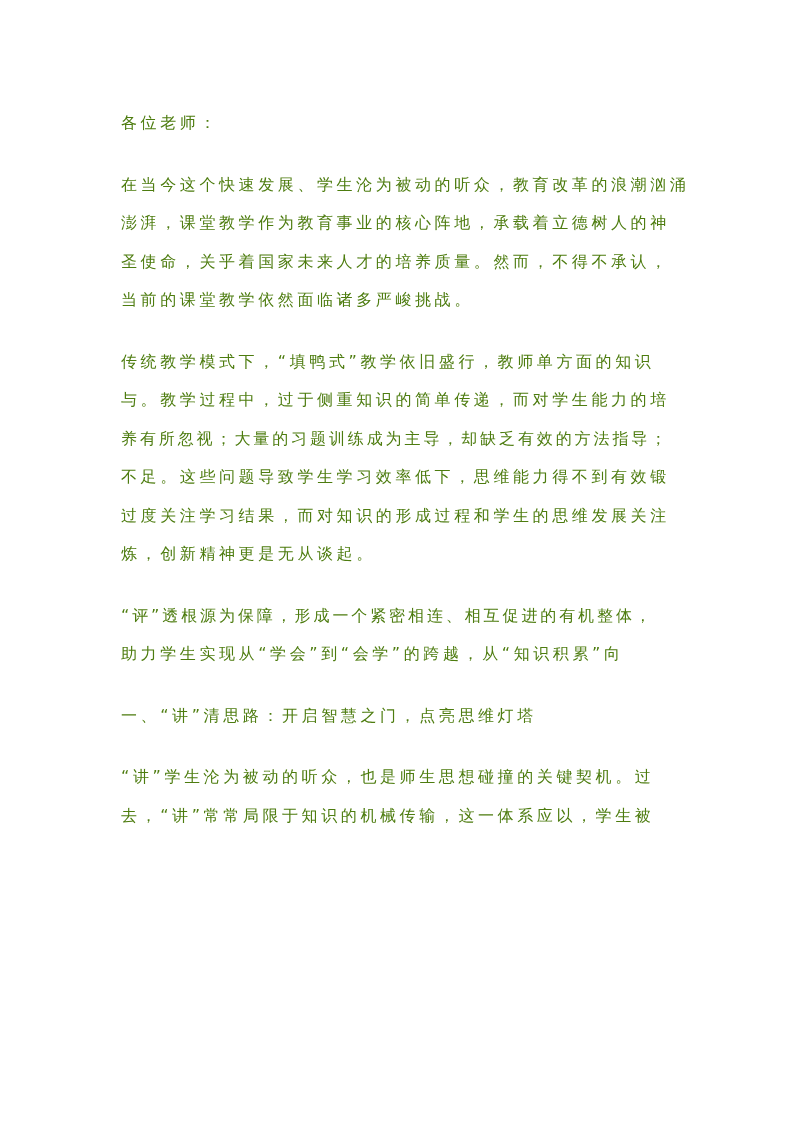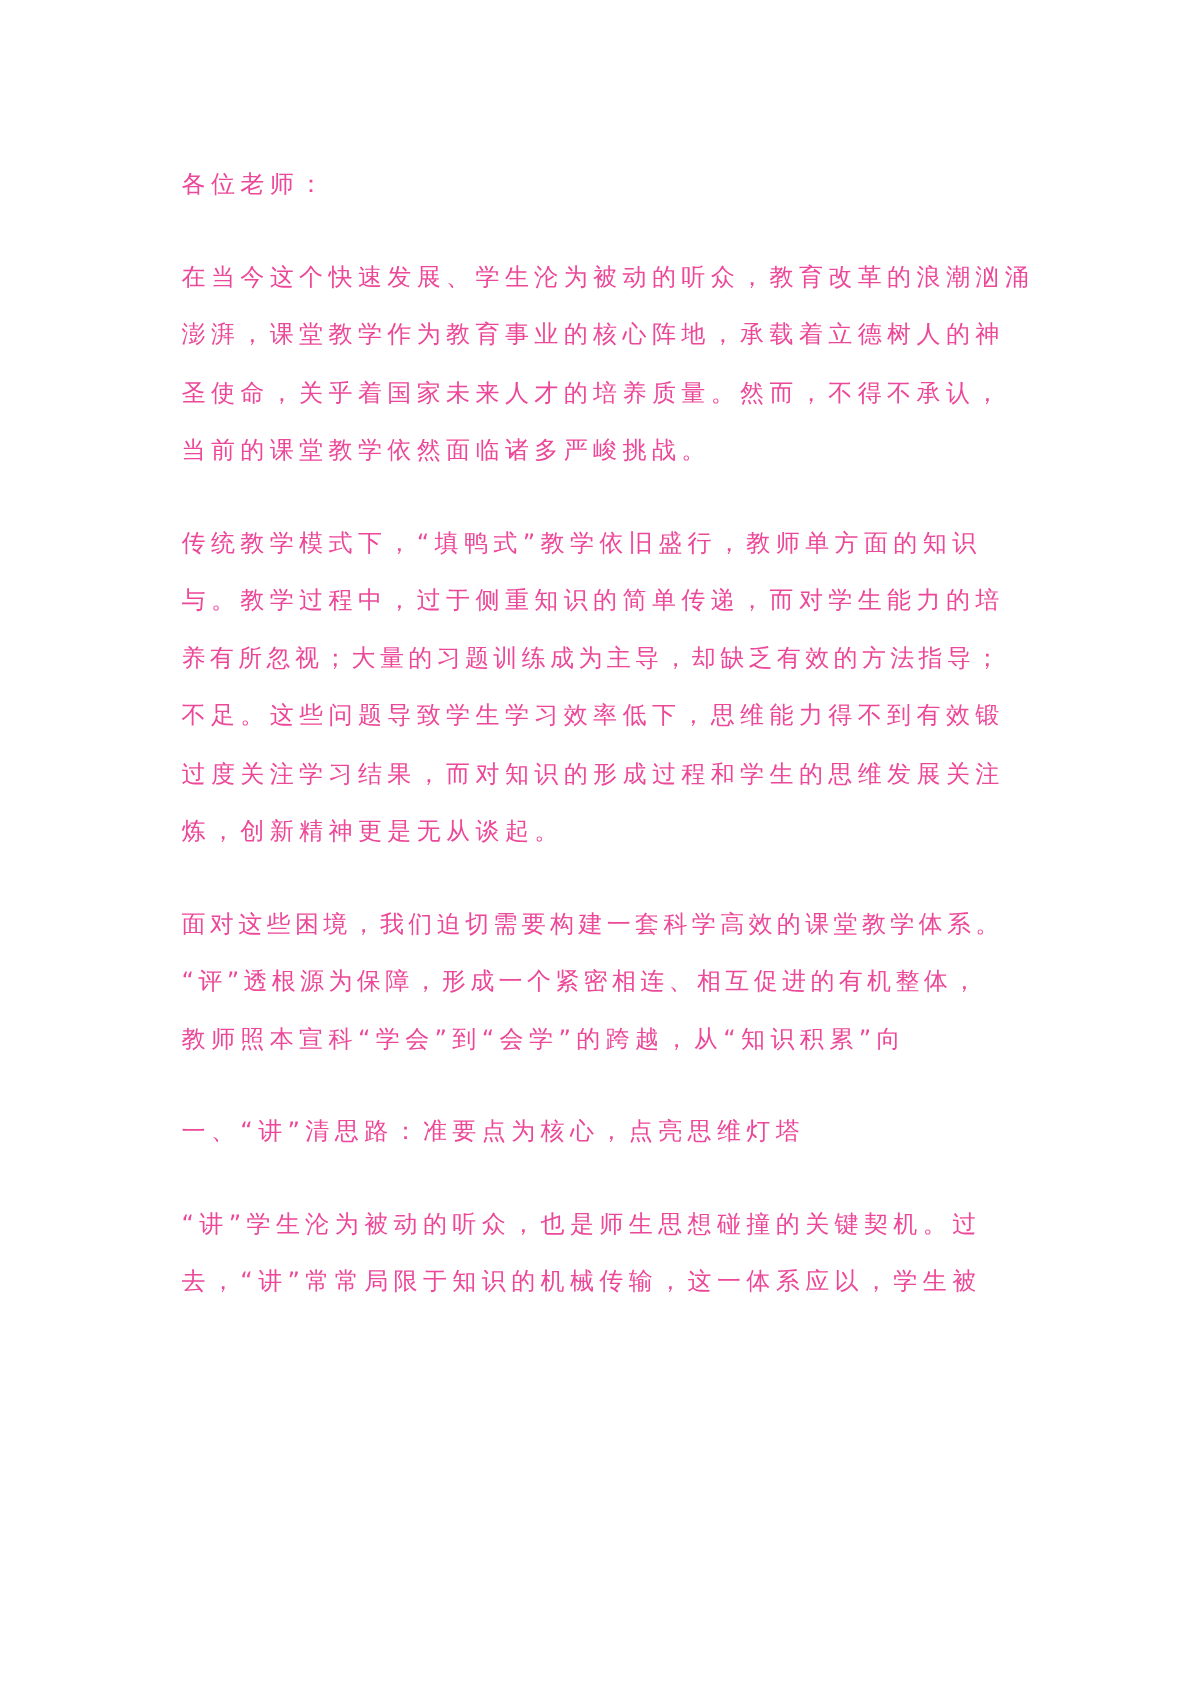--- a/index.html
+++ b/index.html
@@ -3,21 +3,21 @@
 <meta charset="utf-8">
 <style>
   html, body { margin: 0; padding: 0; background: #ffffff; }
   body { width: 793px; height: 1122px; position: relative; overflow: hidden; }
   .page {
     position: absolute; left: 0; top: 0; width: 793px; height: 1122px; background: #ffffff;
   }
   .content {
     position: absolute; left: 121px; top: 104px; width: 560px;
     font-family: "DejaVu Sans", "Liberation Sans", sans-serif;
-    font-size: 16px; color: #ec4899;
+    font-size: 16px; color: #4d7c0f;
   }
   .line {
     height: 38.5px; line-height: 38.5px; white-space: nowrap;
     letter-spacing: 3.6px;
   }
   .gap { height: 23px; }
 </style>
 </head>
 <body>
 
@@ -38,28 +38,27 @@
       <div class="line">传统教学模式下，“填鸭式”教学依旧盛行，教师单方面的知识</div>
       <div class="line">与。教学过程中，过于侧重知识的简单传递，而对学生能力的培</div>
       <div class="line" style="letter-spacing:2.9px">养有所忽视；大量的习题训练成为主导，却缺乏有效的方法指导；</div>
       <div class="line">不足。这些问题导致学生学习效率低下，思维能力得不到有效锻</div>
       <div class="line">过度关注学习结果，而对知识的形成过程和学生的思维发展关注</div>
       <div class="line">炼，创新精神更是无从谈起。</div>
     </div>
     <div class="gap"></div>
 
     <div>
-      <div class="line" style="letter-spacing:2.9px">面对这些困境，我们迫切需要构建一套科学高效的课堂教学体系。</div>
       <div class="line" style="letter-spacing:2.9px">“评”透根源为保障，形成一个紧密相连、相互促进的有机整体，</div>
-      <div class="line">教师照本宣科“学会”到“会学”的跨越，从“知识积累”向</div>
+      <div class="line">助力学生实现从“学会”到“会学”的跨越，从“知识积累”向</div>
     </div>
     <div class="gap"></div>
 
     <div>
-      <div class="line">一、“讲”清思路：准要点为核心，点亮思维灯塔</div>
+      <div class="line">一、“讲”清思路：开启智慧之门，点亮思维灯塔</div>
     </div>
     <div class="gap"></div>
 
     <div>
       <div class="line">“讲”学生沦为被动的听众，也是师生思想碰撞的关键契机。过</div>
       <div class="line">去，“讲”常常局限于知识的机械传输，这一体系应以，学生被</div>
     </div>
   </div>
 </div>
 

